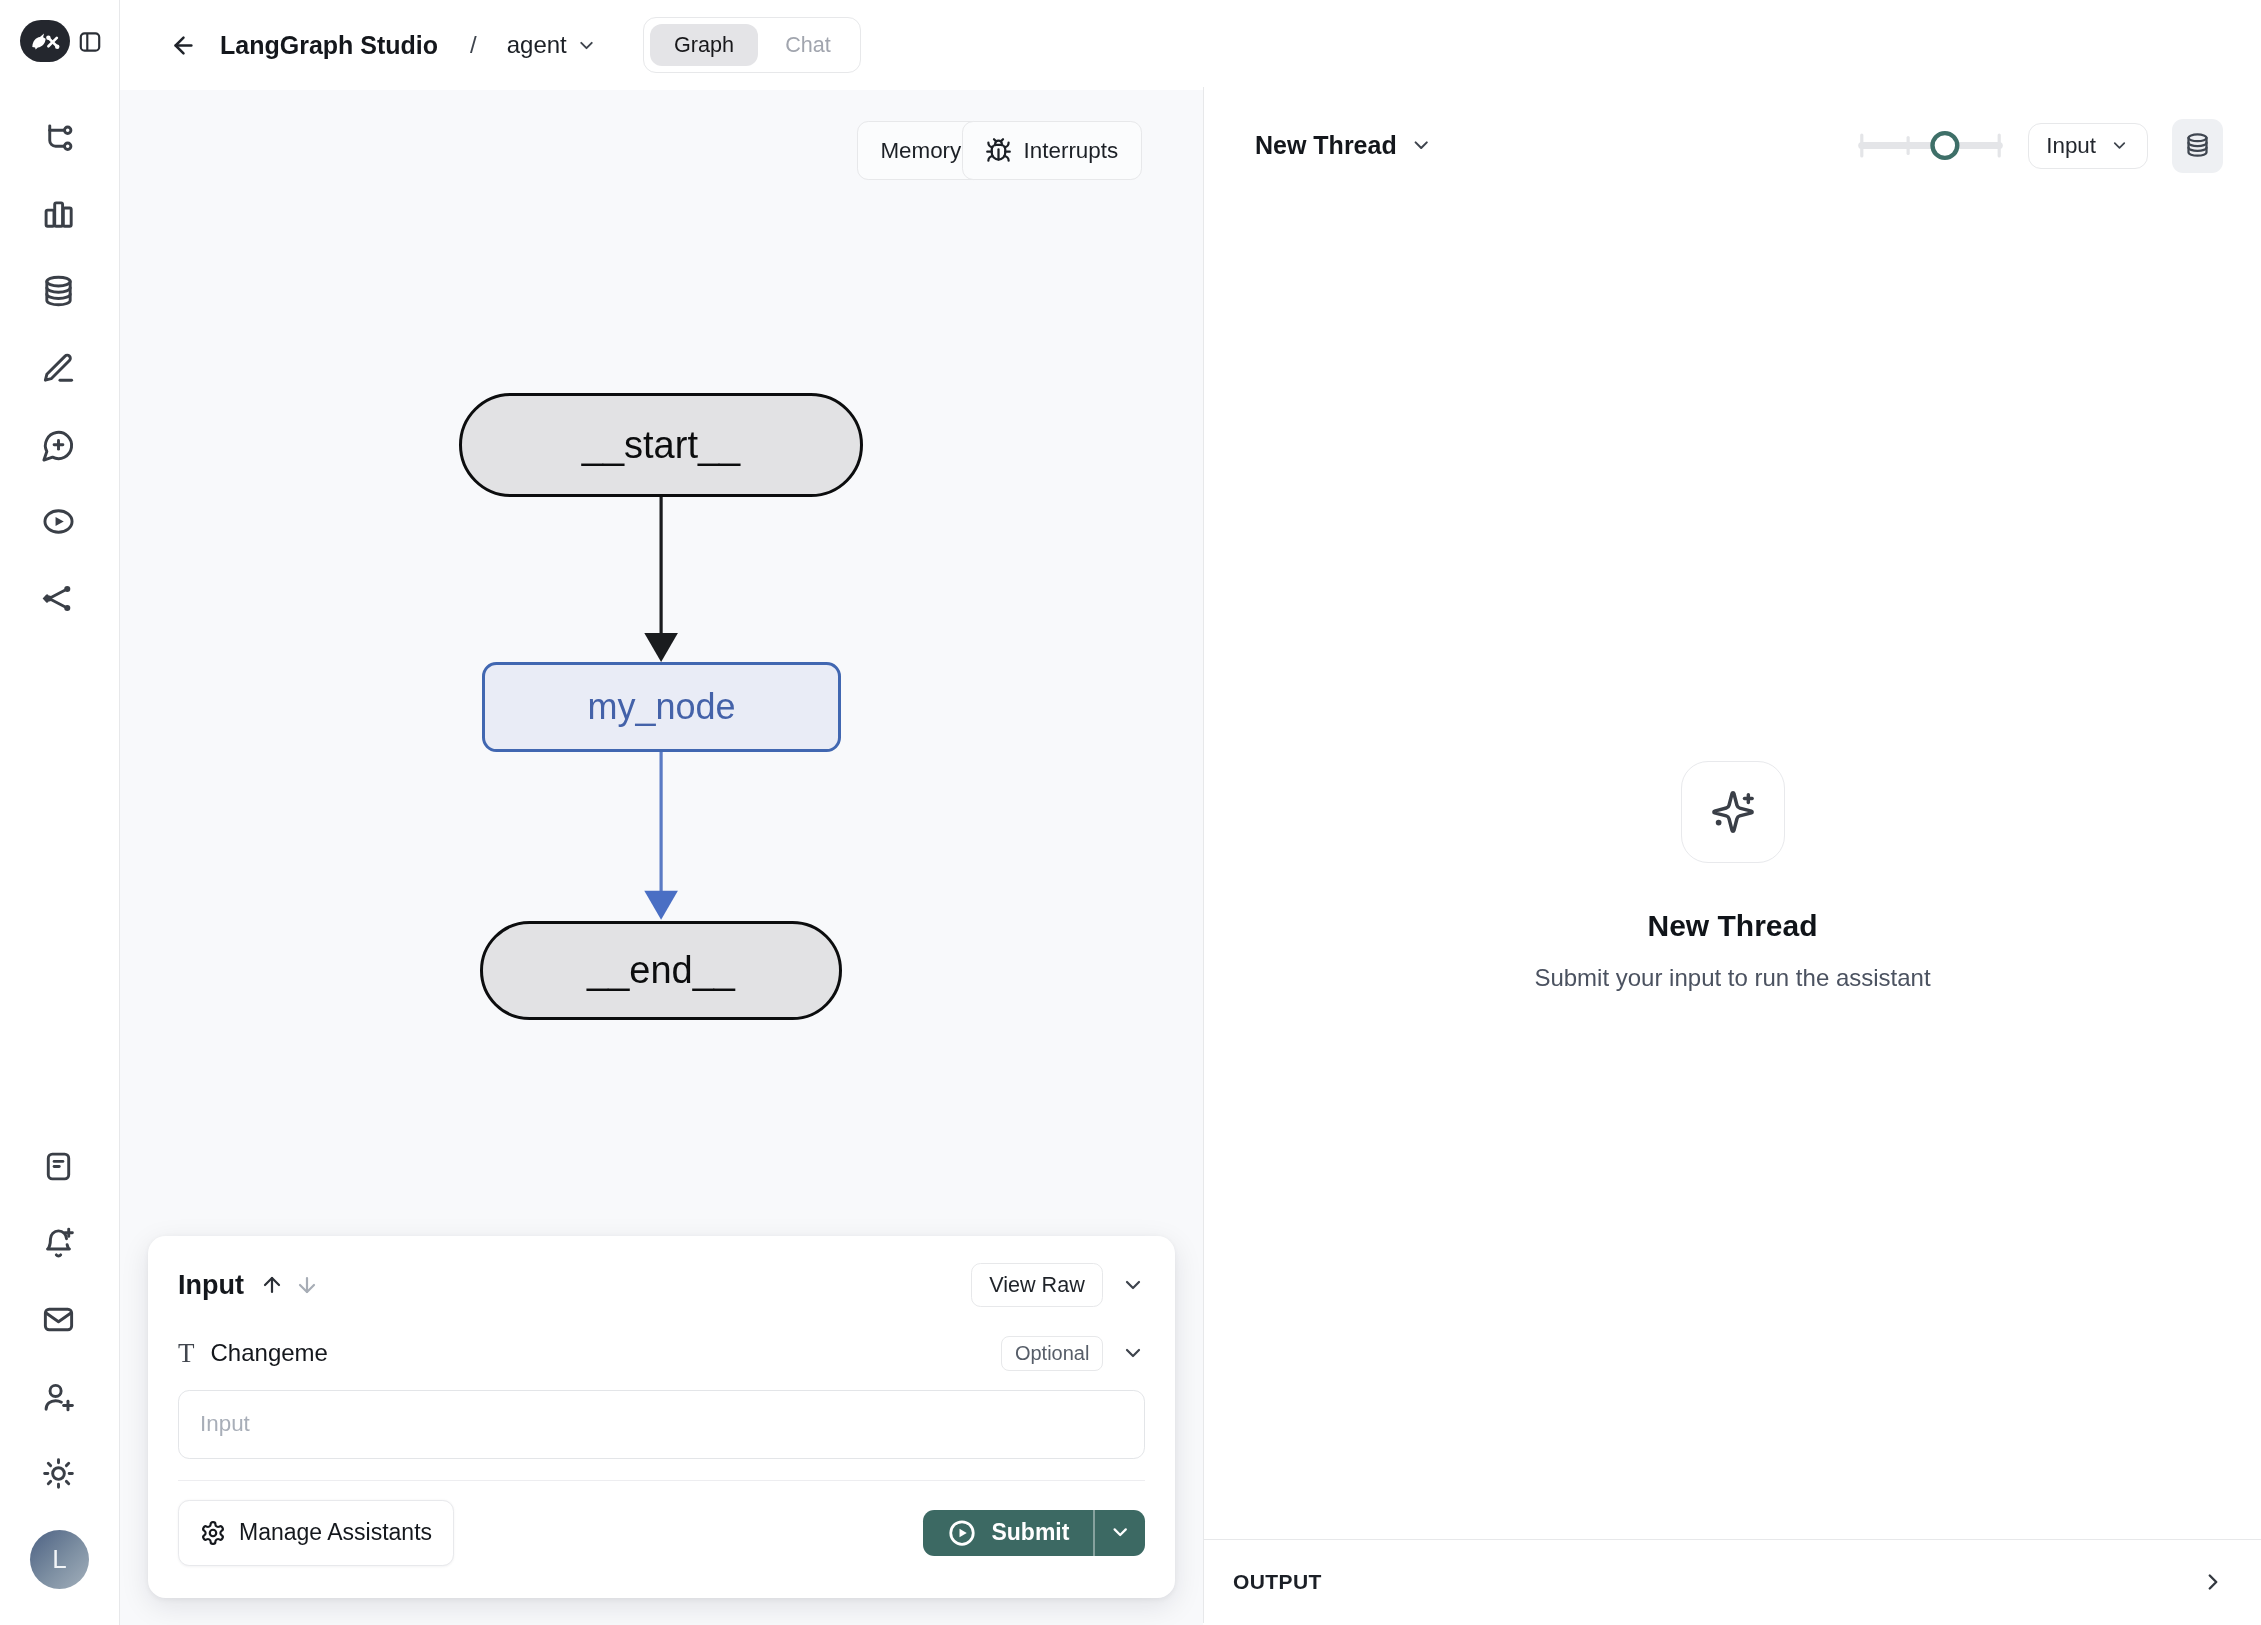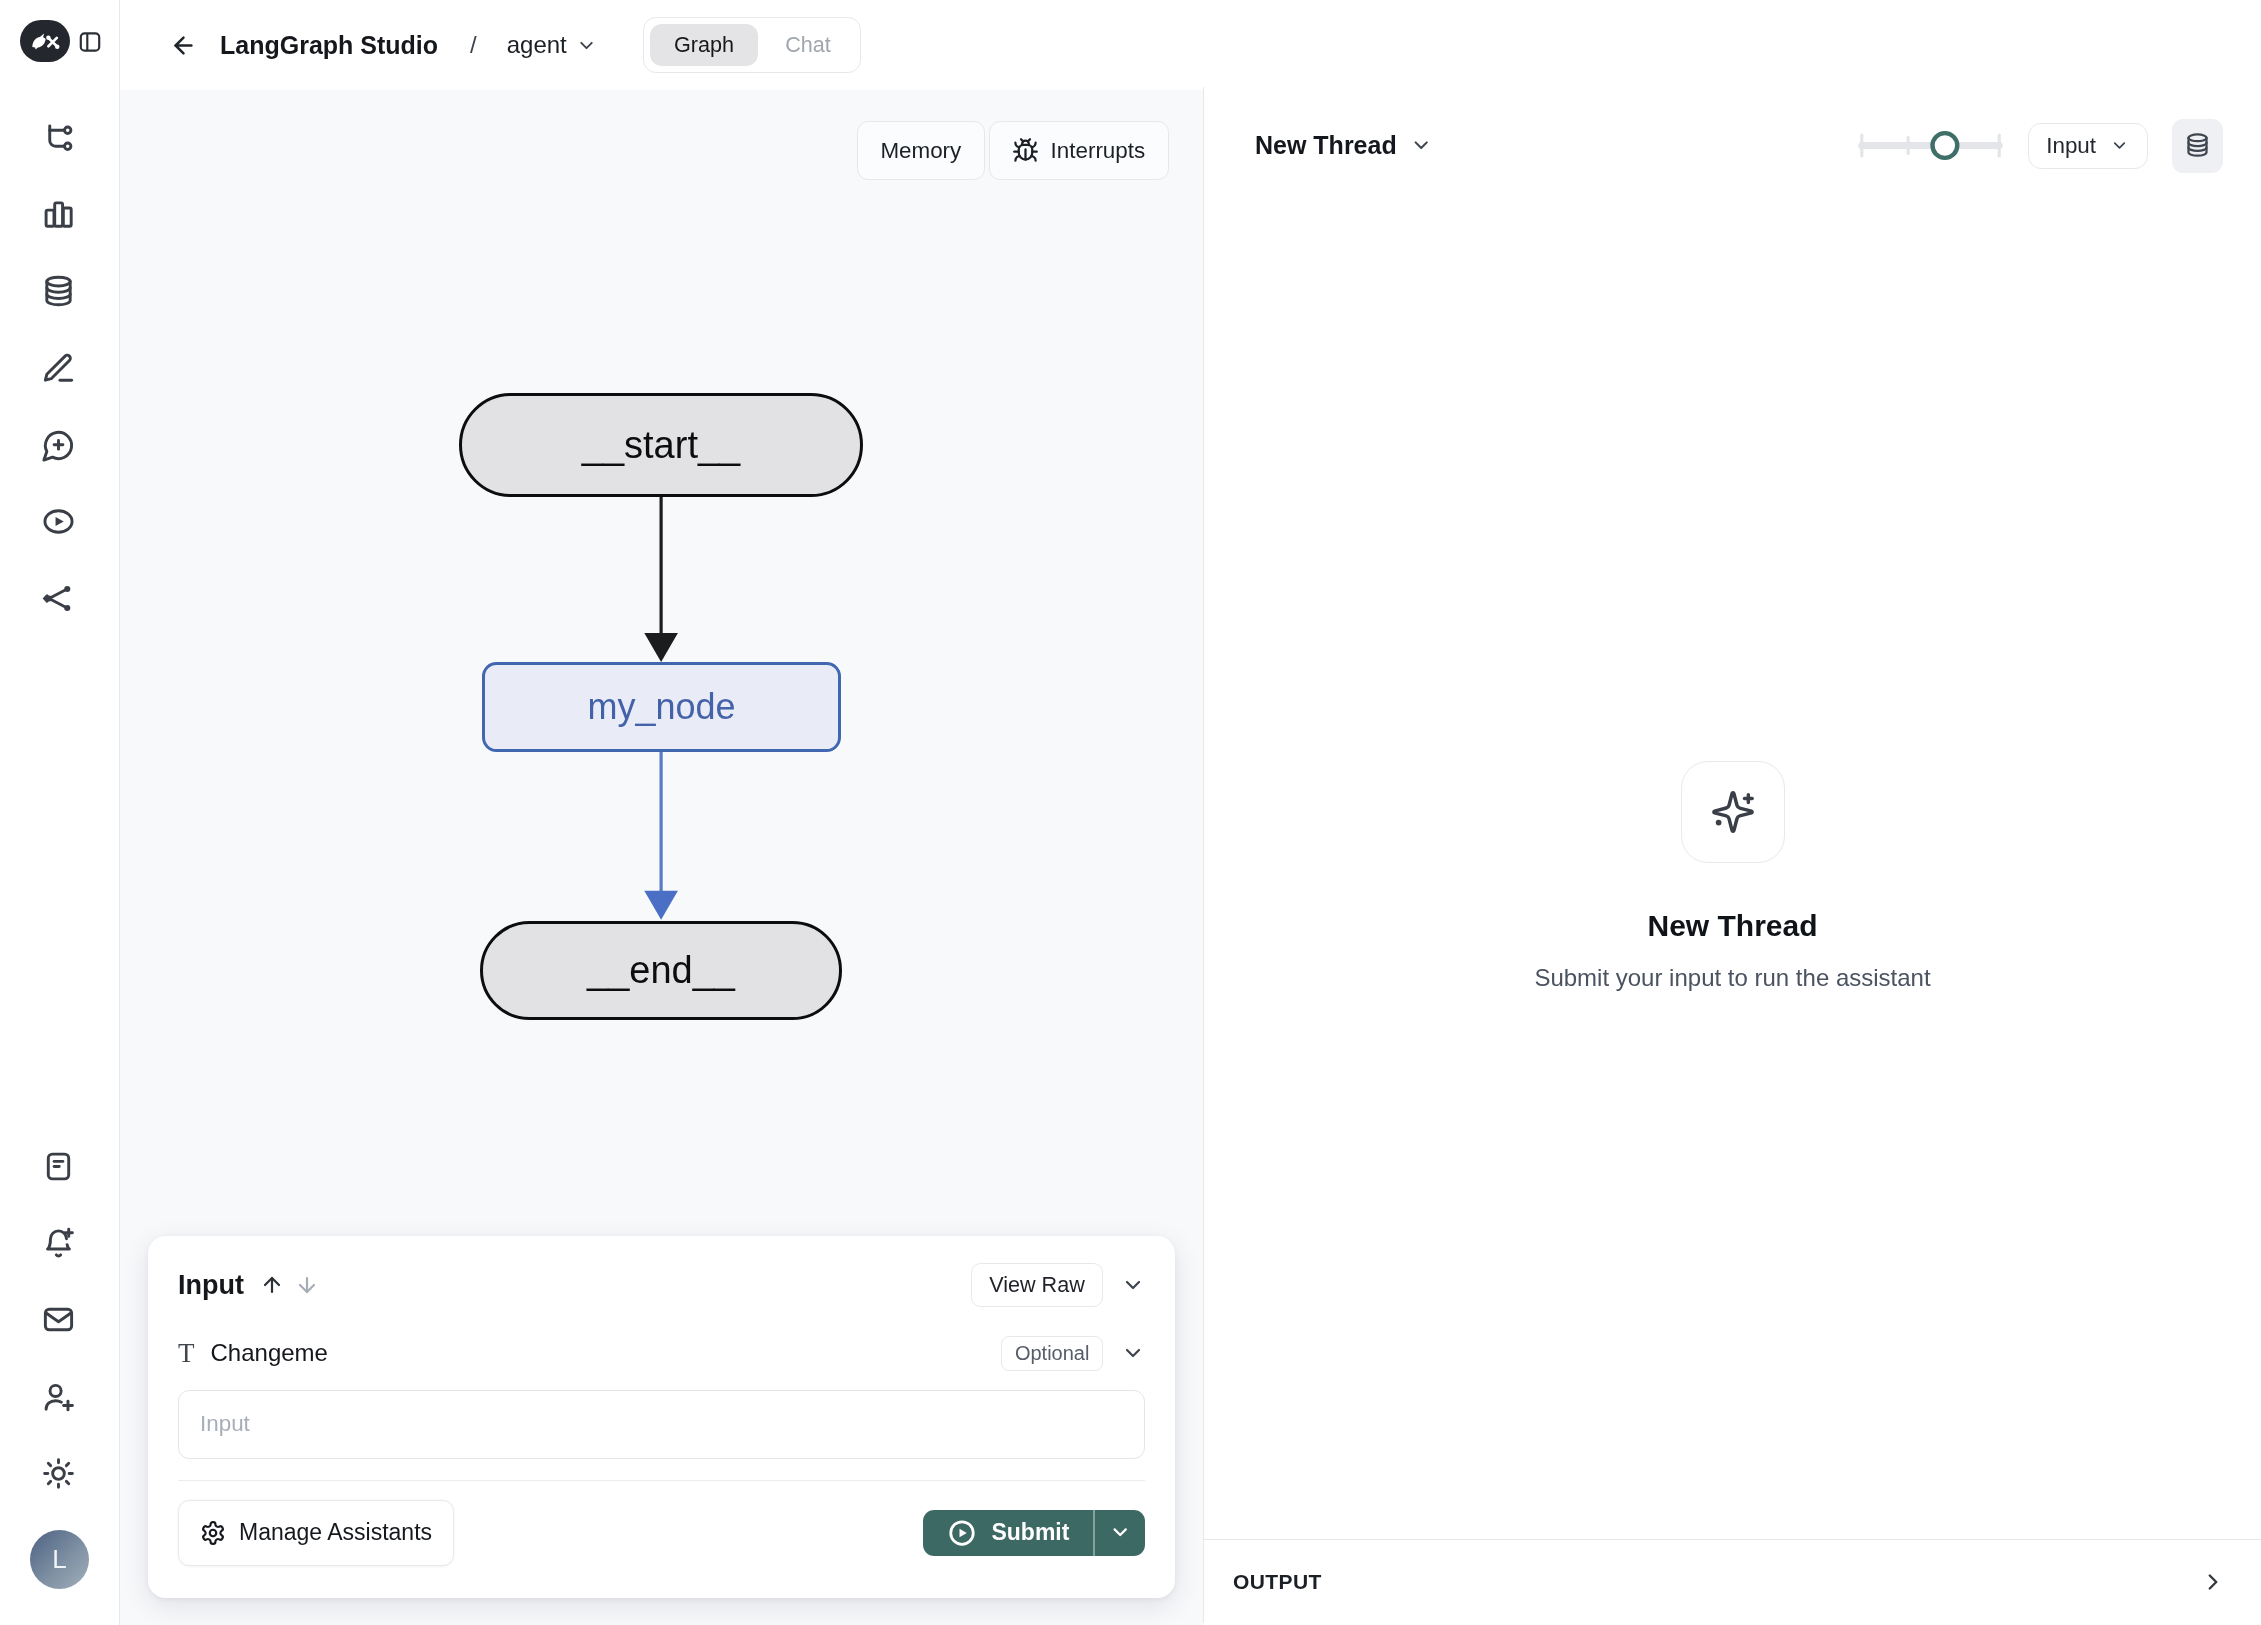--- a/index.html
+++ b/index.html
@@ -62,21 +62,21 @@
     position: absolute; left: 120px; top: 90px; width: 1083px; height: 1536px;
     background: #f8f9fb;
   }
   .canvas-btn {
     position: absolute; top: 31px; height: 59px;
     display: flex; align-items: center; gap: 11.2px;
     background: #fbfcfd; border: 1.6px solid #e7e8ea; border-radius: 11.2px;
     padding: 0 22.4px; font-size: 22.4px; color: #1c2026; cursor: pointer;
   }
   #memory-btn { left: 737px; }
-  #interrupts-btn { left: 869px; }
+  #interrupts-btn { left: 842px; }
   .edges-svg { position: absolute; left: 0; top: 0; pointer-events: none; }
   .gnode {
     position: absolute; display: flex; align-items: center; justify-content: center;
     cursor: pointer; font-weight: 400;
   }
   .gnode.terminal {
     background: #e2e2e4; border: 3.2px solid #0c0d0e; color: #0c0d0e; font-size: 38px;
   }
   #node-start { left: 339px; top: 303px; width: 404px; height: 104px; border-radius: 52px; }
   #node-end   { left: 360px; top: 831px; width: 362px; height: 99px; border-radius: 50px; }

